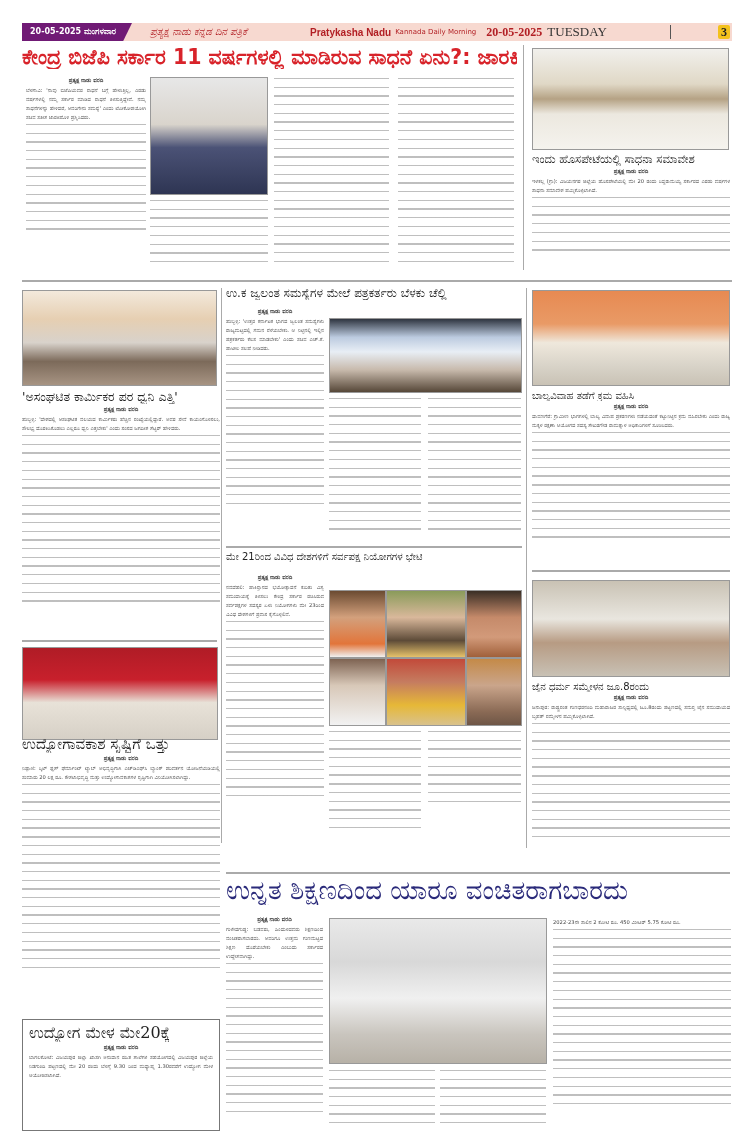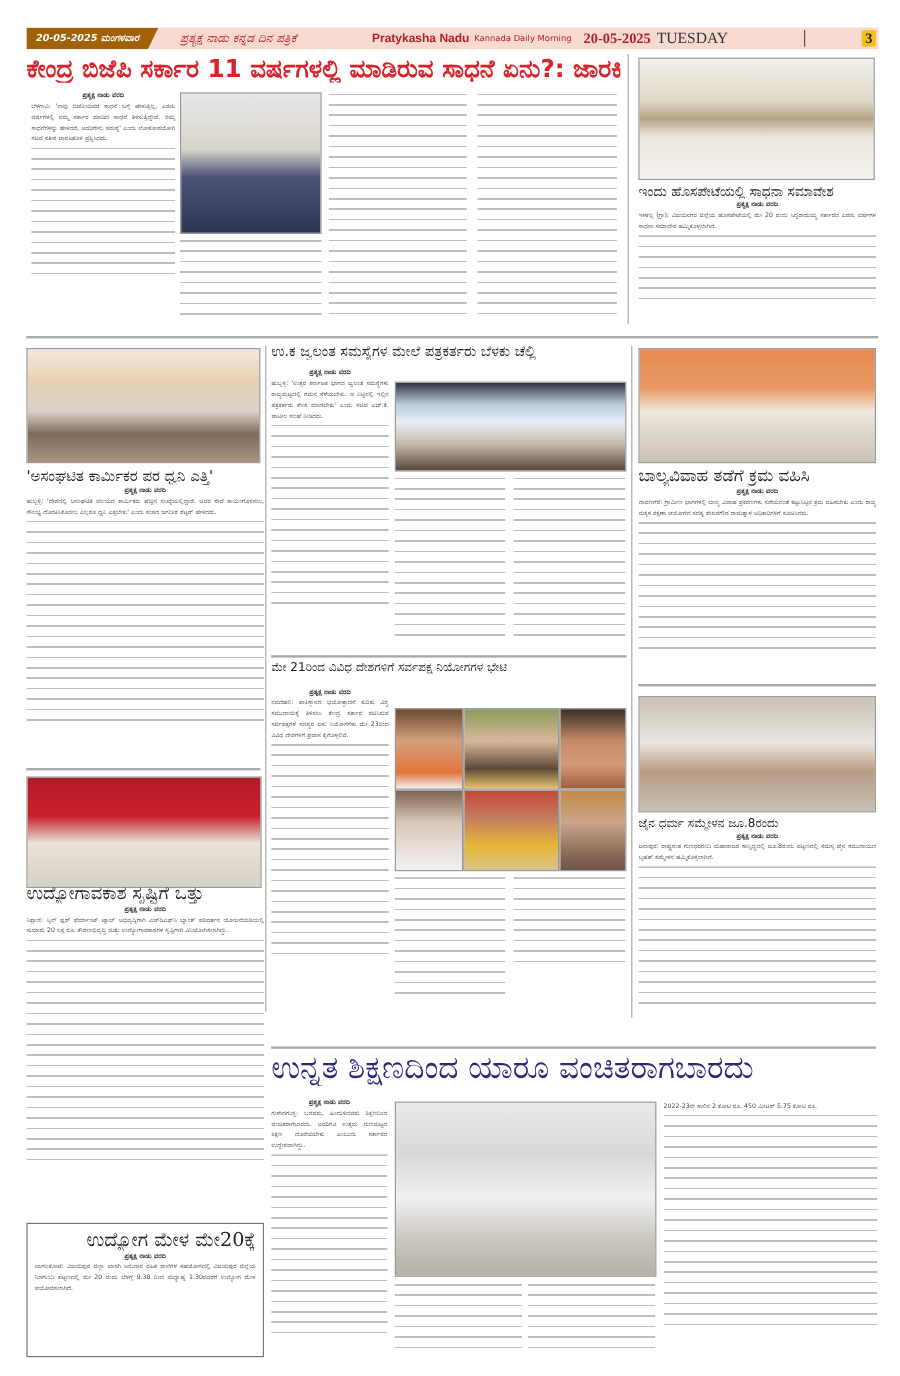--- a/index.html
+++ b/index.html
@@ -1,20 +1,20 @@
 <!DOCTYPE html>
 <html><head>
 <meta charset="utf-8">
 <style>
   * { box-sizing: border-box; margin: 0; padding: 0; }
   html, body { width: 750px; height: 1147px; background: #ffffff; overflow: hidden; }
   body { font-family: "DejaVu Sans", sans-serif; color: #222; position: relative; }
 
   .masthead { position: absolute; left: 22px; top: 23px; width: 710px; height: 18px; background: #f7d9d0; display: flex; align-items: center; }
-  .mh-date-left { background: #a16207; color: #fff; font-size: 8px; font-weight: bold; height: 18px; display: flex; align-items: center; padding: 0 14px 0 8px; clip-path: polygon(0 0, 100% 0, 92% 100%, 0 100%); width: 110px; font-style: italic; }
+  .mh-date-left { background: #701a75; color: #fff; font-size: 8px; font-weight: bold; height: 18px; display: flex; align-items: center; padding: 0 14px 0 8px; clip-path: polygon(0 0, 100% 0, 92% 100%, 0 100%); width: 110px; }
   .mh-kn { color: #b21f24; font-size: 10px; margin-left: 18px; width: 150px; font-style: italic; }
   .mh-brand { color: #b21f24; font-size: 10px; font-weight: bold; font-family: "Liberation Sans", sans-serif; margin-left: 10px; }
   .mh-sub { color: #b21f24; font-size: 7px; margin-left: 4px; }
   .mh-date-right { color: #b21f24; font-family: "Liberation Serif", serif; font-size: 12px; font-weight: bold; margin-left: 10px; }
   .mh-day { color: #333; font-family: "Liberation Serif", serif; font-size: 13px; margin-left: 5px; }
   .mh-sep { position: absolute; left: 648px; top: 2px; width: 1px; height: 14px; background: #555; }
   .mh-page { position: absolute; left: 696px; top: 2px; width: 12px; height: 14px; background: #f3c11c; color: #222; font-family: "Liberation Serif", serif; font-weight: bold; font-size: 12px; text-align: center; line-height: 14px; border-radius: 2px; }
 
   .story { position: absolute; }
   .hl { font-family: "DejaVu Sans", sans-serif; font-weight: bold; line-height: 1.1; white-space: nowrap; overflow: hidden; }
@@ -111,21 +111,21 @@
   </div>
 </div>
 <div class="photo ph-stage2" style="left:329px; top:318px; width:193px; height:75px;"></div>
 <div class="textlines" style="position:absolute; left:329px; top:398px; width:92px; height:136px;"></div>
 <div class="textlines" style="position:absolute; left:428px; top:398px; width:93px; height:136px;"></div>
 
 <div class="rule-v" style="left:526px; top:288px; height:560px;"></div>
 
 <div class="photo ph-meeting" style="left:532px; top:290px; width:198px; height:96px;"></div>
 <div class="story" style="left:532px; top:390px; width:198px;">
-  <div class="hl dark" style="font-size:14px;">ಬಾಲ್ಯವಿವಾಹ ತಡೆಗೆ ಕ್ರಮ ವಹಿಸಿ</div>
+  <div class="hl dark" style="font-size:10px;">ಬಾಲ್ಯವಿವಾಹ ತಡೆಗೆ ಕ್ರಮ ವಹಿಸಿ</div>
   <div class="byline">ಪ್ರತ್ಯಕ್ಷ ನಾಡು ವರದಿ</div>
   <div class="body" style="height:150px; overflow:hidden;">
     <span>ದಾವಣಗೆರೆ: ಗ್ರಾಮೀಣ ಭಾಗಗಳಲ್ಲಿ ಬಾಲ್ಯ ವಿವಾಹ ಪ್ರಕರಣಗಳು ನಡೆಯದಂತೆ ಕಟ್ಟುನಿಟ್ಟಿನ ಕ್ರಮ ವಹಿಸಬೇಕು ಎಂದು ರಾಜ್ಯ ಮಕ್ಕಳ ರಕ್ಷಣಾ ಆಯೋಗದ ಸದಸ್ಯ ಶೇಖರಗೌಡ ರಾಮತ್ನಾಳ ಅಧಿಕಾರಿಗಳಿಗೆ ಸೂಚಿಸಿದರು.</span>
     <div class="textlines" style="height:112px; margin-top:2px;"></div>
   </div>
 </div>
 
 <div class="rule-h" style="left:226px; top:546px; width:296px;"></div>
 
 <div class="story" style="left:226px; top:551px; width:296px;">
@@ -185,18 +185,18 @@
 <div class="textlines" style="position:absolute; left:329px; top:1070px; width:106px; height:60px;"></div>
 <div class="textlines" style="position:absolute; left:440px; top:1070px; width:106px; height:60px;"></div>
 <div class="story" style="left:553px; top:918px; width:178px;">
   <div class="body" style="height:210px; overflow:hidden;">
     <span>2022-23ನೇ ಸಾಲಿನ 2 ಕೋಟಿ ರೂ. 450 ಮೀಟರ್ 5.75 ಕೋಟಿ ರೂ.</span>
     <div class="textlines" style="height:180px; margin-top:2px;"></div>
   </div>
 </div>
 
 <div class="story boxed" style="left:22px; top:1019px; width:198px; height:112px;">
-  <div class="hl dark" style="font-size:16px; text-align:right; font-family:'DejaVu Serif', serif;">ಉದ್ಯೋಗ ಮೇಳ ಮೇ20ಕ್ಕೆ</div>
+  <div class="hl dark" style="font-size:16px; text-align:left; font-family:'DejaVu Serif', serif;">ಉದ್ಯೋಗ ಮೇಳ ಮೇ20ಕ್ಕೆ</div>
   <div class="byline">ಪ್ರತ್ಯಕ್ಷ ನಾಡು ವರದಿ</div>
   <div class="body" style="height:64px; overflow:hidden;">
     <span>ಬಾಗಲಕೋಟೆ: ವಿಜಯಪುರ ಜಿಲ್ಲಾ ಖಾಸಗಿ ಅನುದಾನ ರಹಿತ ಶಾಲೆಗಳ ಸಹಯೋಗದಲ್ಲಿ ವಿಜಯಪುರ ಜಿಲ್ಲೆಯ ನಿಡಗುಂದಿ ಪಟ್ಟಣದಲ್ಲಿ ಮೇ 20 ರಂದು ಬೆಳಿಗ್ಗೆ 9.30 ರಿಂದ ಮಧ್ಯಾಹ್ನ 1.30ರವರೆಗೆ ಉದ್ಯೋಗ ಮೇಳ ಆಯೋಜಿಸಲಾಗಿದೆ.</span>
   </div>
 </div>
 
 </body></html>

